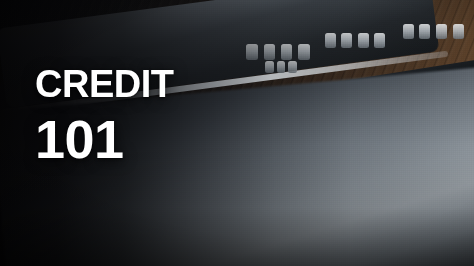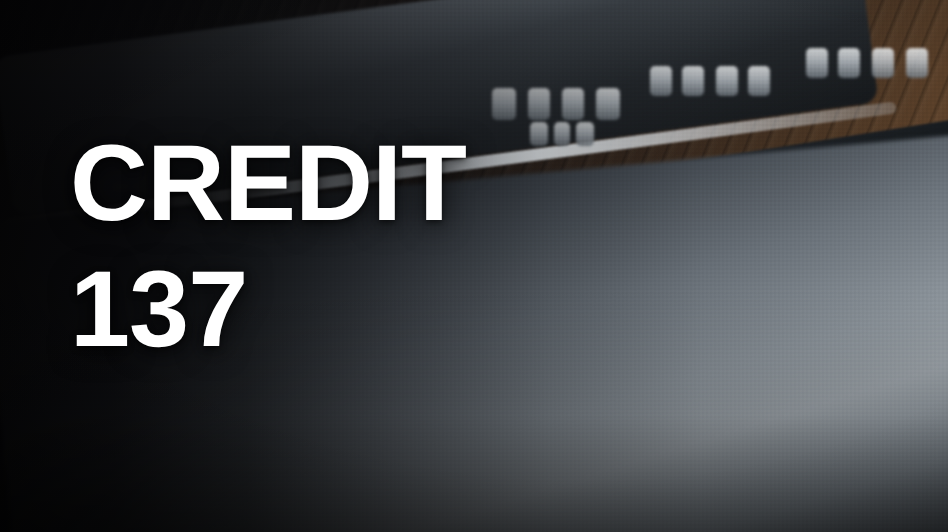--- a/index.html
+++ b/index.html
@@ -222,21 +222,21 @@
   }
   .title-line {
     color: #ffffff;
     font-family: "Liberation Sans", sans-serif;
     font-weight: bold;
     letter-spacing: -0.5px;
     line-height: 0.98;
     text-shadow: 0 2px 14px rgba(0,0,0,.75), 0 1px 3px rgba(0,0,0,.6);
     white-space: nowrap;
   }
-  .title-line.l1 { font-size: 54px; }
+  .title-line.l1 { font-size: 38px; }
   .title-line.l2 { font-size: 54px; margin-top: 10px; }
 </style>
 </head>
 <body>
 
 <div id="thumbnail">
 
   <div class="layer wood"></div>
   <div class="layer wood-grain"></div>
 
@@ -277,16 +277,16 @@
   <div class="emboss r1" style="left:58.4%; top:23%; width:1.8%; height:4.4%;"></div>
   <div class="emboss r1" style="left:60.8%; top:23%; width:1.8%; height:4.4%;"></div>
 
   <div class="layer grain"></div>
   <div class="layer vignette-left"></div>
   <div class="layer vignette-edges"></div>
   <div class="layer vignette-bottom"></div>
 
   <div class="title-block">
     <div class="title-line l1">CREDIT</div>
-    <div class="title-line l2">137</div>
+    <div class="title-line l2">101</div>
   </div>
 
 </div>
 
 </body></html>

